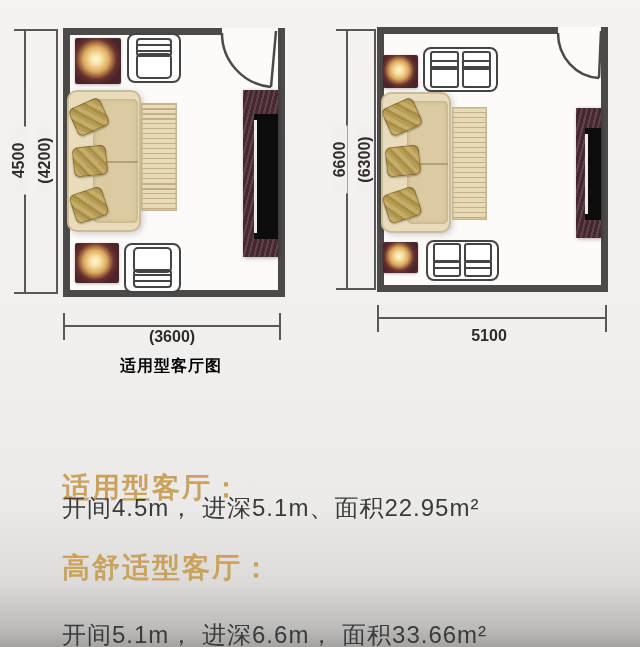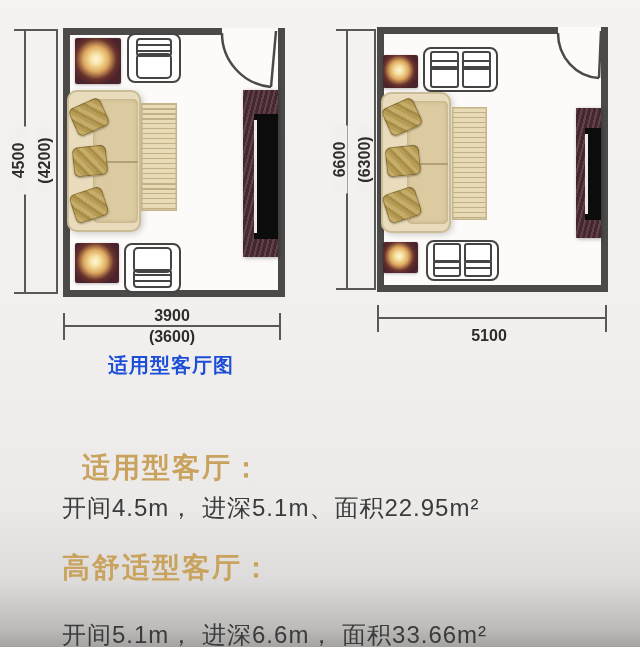--- a/index.html
+++ b/index.html
@@ -11,21 +11,21 @@
   }
   .abs{position:absolute;}
   
   .wall{position:absolute;background:#4c4a49;}
   .room{position:absolute;background:#fcfbfa;}
   
   .dimline{position:absolute;background:#5a5857;}
   .dimlabel{position:absolute;font-weight:bold;font-size:16px;color:#2e2d2c;text-align:center;white-space:nowrap;}
   .vlabel{transform:rotate(-90deg);transform-origin:center;background:#f1f0ef;padding:0 2px;}
   
-  .caption{position:absolute;text-align:center;font-weight:bold;color:#1d4ed8;font-size:20px;line-height:27px;letter-spacing:1px;}
+  .caption{position:absolute;text-align:center;font-weight:bold;color:#000000;font-size:16px;line-height:27px;letter-spacing:1px;}
   
   .lamp{position:absolute;background:
     radial-gradient(circle at 46% 46%, #fff7d9 0%, #f6e1a2 16%, #dfa95f 36%, rgba(130,62,44,.55) 58%, rgba(74,35,43,0) 74%),#4a232b;
     border-radius:2px;box-shadow:0 1px 3px rgba(0,0,0,.25);}
   
   .sofa{position:absolute;background:#e9dcbc;border-radius:10px;
     box-shadow:inset 0 0 0 2px rgba(167,148,108,.45), 2px 2px 6px rgba(0,0,0,.18);}
   .sofa-seat{position:absolute;left:26px;right:3px;top:9px;bottom:9px;background:#dccaa0;border-radius:5px;
     box-shadow:inset 0 0 4px rgba(124,104,66,.4);}
   .sofa-seat-divider{position:absolute;left:0;right:0;top:50%;height:2px;background:#b3a077;}
@@ -109,21 +109,20 @@
   <div class="dimline" style="left:14px;top:29px;width:44px;height:2px;"></div>
   <div class="dimline" style="left:14px;top:292px;width:44px;height:2px;"></div>
   <div class="dimline" style="left:24px;top:29px;width:2px;height:265px;"></div>
   <div class="dimline" style="left:56px;top:29px;width:2px;height:265px;"></div>
   <div class="dimlabel vlabel" style="left:-16px;top:152px;width:64px;height:17px;">4500</div>
   <div class="dimlabel vlabel" style="left:10px;top:152px;width:64px;height:17px;">(4200)</div>
 
   <div class="dimline" style="left:63px;top:325px;width:218px;height:2px;"></div>
   <div class="dimline" style="left:63px;top:313px;width:2px;height:27px;"></div>
   <div class="dimline" style="left:279px;top:313px;width:2px;height:27px;"></div>
-  <div class="dimlabel" style="left:112px;top:307px;width:120px;">3900</div>
   <div class="dimlabel" style="left:112px;top:328px;width:120px;">(3600)</div>
 
   <div class="caption" style="left:51px;top:352px;width:240px;">
     <div>适用型客厅图</div>
   </div>
 </div>
 
 <div class="abs" style="left:320px;top:0;width:320px;height:410px;">
 
   <div class="room" style="left:57px;top:27px;width:231px;height:265px;"></div>
@@ -177,16 +176,16 @@
   <div class="dimlabel vlabel" style="left:-15px;top:151px;width:64px;height:17px;">6600</div>
   <div class="dimlabel vlabel" style="left:10px;top:151px;width:64px;height:17px;">(6300)</div>
 
   <div class="dimline" style="left:57px;top:317px;width:230px;height:2px;"></div>
   <div class="dimline" style="left:57px;top:305px;width:2px;height:27px;"></div>
   <div class="dimline" style="left:285px;top:305px;width:2px;height:27px;"></div>
   <div class="dimlabel" style="left:109px;top:299px;width:120px;margin-top:28px;">5100</div>
 
 </div>
 
-<div class="spec-title" style="top:449px;margin-left:20px;">适用型客厅：</div>
+<div class="spec-title" style="top:469px;">适用型客厅：</div>
 <div class="spec-detail" style="top:492px;">开间4.5m， 进深5.1m、面积22.95m²</div>
 <div class="spec-title" style="top:549px;">高舒适型客厅：</div>
 <div class="spec-detail" style="top:619px;">开间5.1m， 进深6.6m， 面积33.66m²</div>
 
 </body></html>

